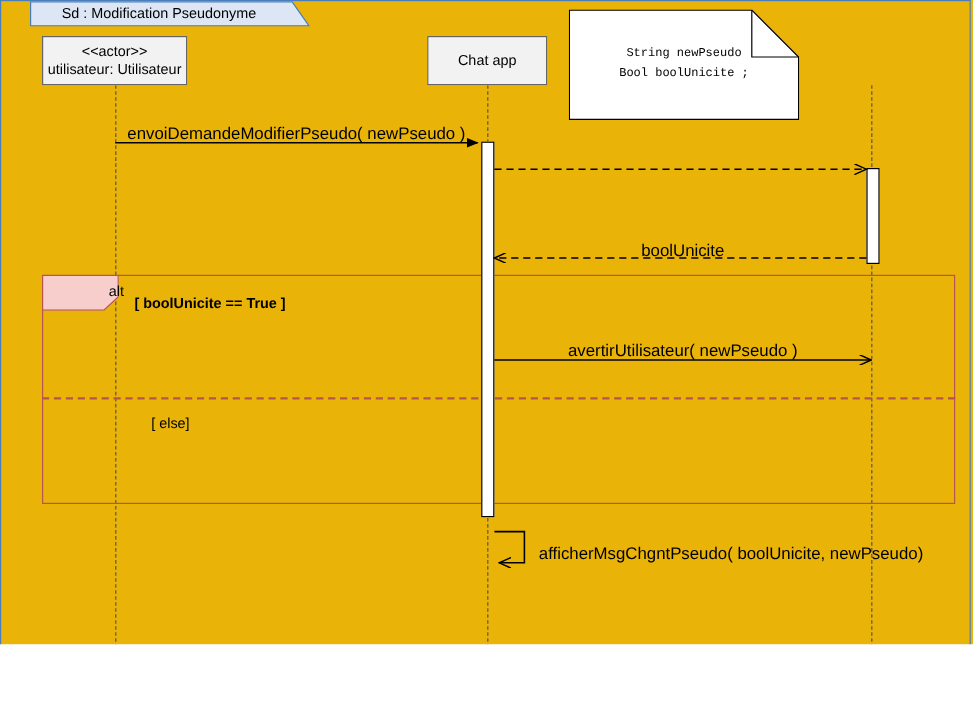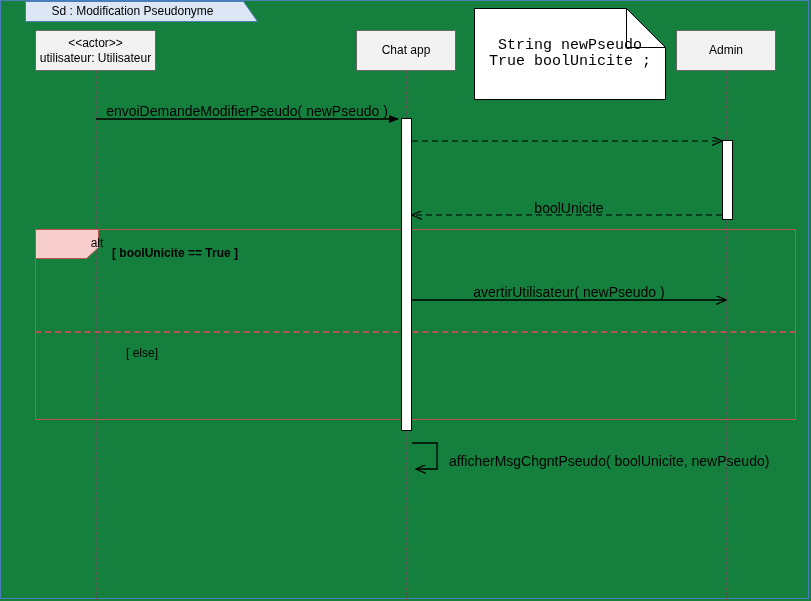--- a/index.html
+++ b/index.html
@@ -6,22 +6,22 @@
     margin: 0;
     padding: 0;
     background: #ffffff;
   }
   body {
     font-family: "Liberation Sans", sans-serif;
   }
   #canvas {
     position: relative;
     width: 811px;
-    height: 601px;
-    background: #15803d;
+    height: 537px;
+    background: #eab308;
     overflow: hidden;
   }
   
   .outer-frame {
     position: absolute;
     left: 0px;
     top: 0px;
     width: 809px;
     height: 599px;
     border: 1px solid #4a7ebb;
@@ -86,21 +86,21 @@
     height: 92px;
   }
   .note-wrap svg { display: block; }
   .note-text {
     position: absolute;
     left: 474px;
     top: 38px;
     width: 192px;
     text-align: center;
     font-family: "Liberation Mono", monospace;
-    font-size: 15px;
+    font-size: 10px;
     line-height: 16px;
     color: #000000;
     white-space: pre;
   }
   
   .msg-label {
     position: absolute;
     font-size: 14px;
     color: #000000;
     white-space: nowrap;
@@ -180,32 +180,29 @@
 
   <div class="participant" style="left:35px; top:30px; width:121px; height:41px;">
     <span>&lt;&lt;actor&gt;&gt;</span>
     <span>utilisateur: Utilisateur</span>
   </div>
 
   <div class="participant" style="left:356px; top:30px; width:100px; height:41px;">
     <span>Chat app</span>
   </div>
 
-  <div class="participant" style="left:676px; top:30px; width:100px; height:41px;">
-    <span>Admin</span>
-  </div>
 
   <div class="note-wrap">
     <svg width="192" height="92" viewBox="0 0 192 92">
       <path d="M 0.5 0.5 L 152.5 0.5 L 191.5 39.5 L 191.5 91.5 L 0.5 91.5 Z" fill="#ffffff" stroke="#000000" stroke-width="1"></path>
       <path d="M 152.5 0.5 L 152.5 39.5 L 191.5 39.5" fill="none" stroke="#000000" stroke-width="1"></path>
     </svg>
   </div>
   <div class="note-text">String newPseudo</div>
-  <div class="note-text" style="top:54px;">True boolUnicite ;</div>
+  <div class="note-text" style="top:54px;">Bool boolUnicite ;</div>
 
   <div class="alt-frame"></div>
   <div class="alt-tab">
     <svg width="64" height="30" viewBox="0 0 64 30">
       <path d="M 0.5 0.5 L 63.5 0.5 L 63.5 18.5 L 51.5 29.5 L 0.5 29.5 Z" fill="#f8cecc" stroke="#b85450" stroke-width="1"></path>
     </svg>
   </div>
   <div class="alt-tab-label">alt</div>
   <div class="alt-divider" style="top:331px;"></div>
 

